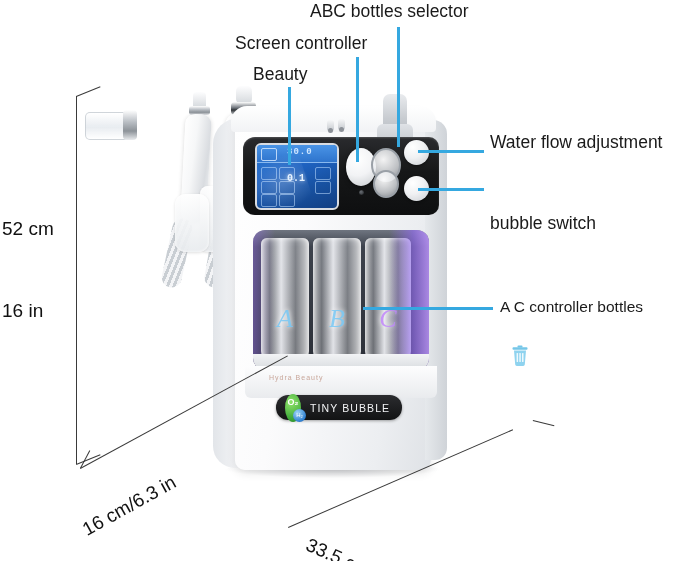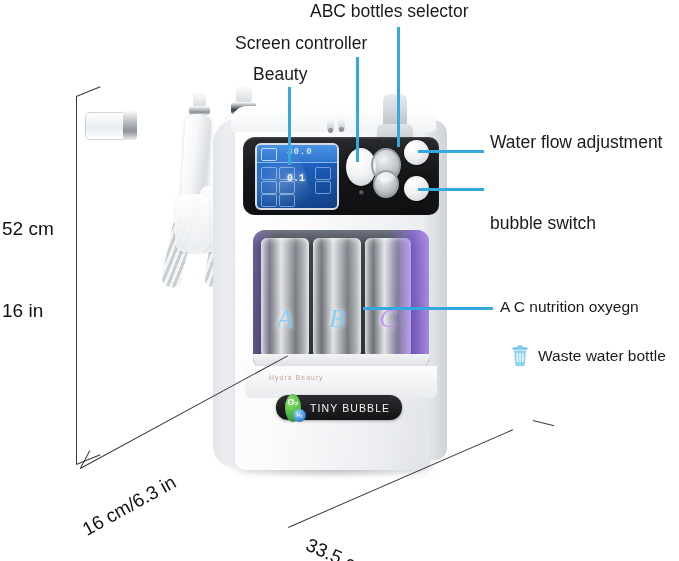--- a/index.html
+++ b/index.html
@@ -413,35 +413,34 @@
 
   <div class="callout-label" style="left:310px; top:1px;">ABC bottles selector</div>
 
   <div class="callout-label" style="left:253px; top:64px;">Beauty</div>
 
   <div class="callout-label" style="left:490px; top:132px;">Water flow adjustment</div>
 
 
   <div class="callout-label" style="left:490px; top:213px;">bubble switch</div>
 
-  <div class="callout-label small" style="left:500px; top:298px;">A C nutrition oxyegn</div>
+  <div class="callout-label small" style="left:500px; top:298px;">A C controller bottles</div>
 
 
   <div style="position:absolute; left:510px; top:345px; display:flex; align-items:center;">
     <span style="display:inline-block; width:20px; height:22px;">
       <svg width="20" height="22" viewBox="0 0 20 22" xmlns="http://www.w3.org/2000/svg">
         <rect x="2.5" y="2.2" width="15" height="2.6" rx="1" fill="#74c6e8"></rect>
         <rect x="7.5" y="0.4" width="5" height="2.2" rx="0.8" fill="#74c6e8"></rect>
         <path d="M4 5.4 h12 l-1.2 14.2 a1.6 1.6 0 0 1 -1.6 1.4 h-6.4 a1.6 1.6 0 0 1 -1.6 -1.4 z" fill="#8fd3ef"></path>
         <rect x="6.6" y="8" width="1.5" height="9" rx="0.6" fill="#ffffff" opacity="0.85"></rect>
         <rect x="9.3" y="8" width="1.5" height="9" rx="0.6" fill="#ffffff" opacity="0.85"></rect>
         <rect x="12" y="8" width="1.5" height="9" rx="0.6" fill="#ffffff" opacity="0.85"></rect>
       </svg>
     </span>
-    <span class="callout-label small" style="position:relative; left:8px; top:0;">Waste water bottle</span>
   </div>
 
   <div class="dim-line" style="left:76px; top:96px; width:1px; height:368px;"></div>
   <div class="dim-line" style="left:76px; top:96px; width:26px; height:1px; transform:rotate(-22deg);"></div>
   <div class="dim-line" style="left:76px; top:464px; width:26px; height:1px; transform:rotate(-22deg);"></div>
 
   <div class="dim-text" style="left:2px; top:218px;">52 cm</div>
   <div class="dim-text" style="left:2px; top:252px;margin-top:48px;">16 in</div>
 
   <div class="dim-line" style="left:80px; top:468px; width:236px; height:1px; transform:rotate(-28.5deg); transform-origin:0 0;"></div>

